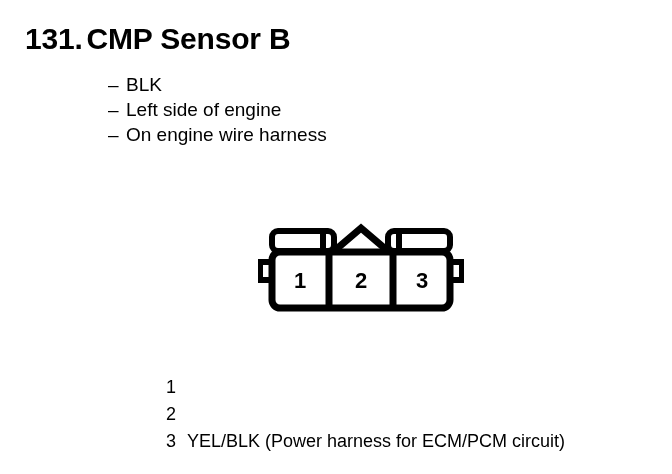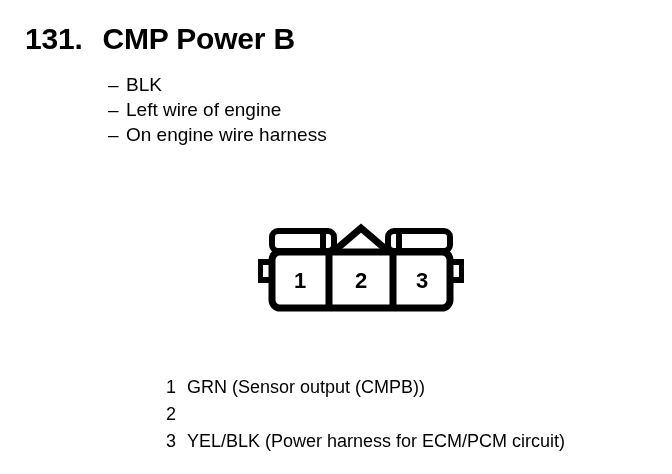--- a/index.html
+++ b/index.html
@@ -28,21 +28,21 @@
   .title {
     position: absolute;
     left: 25px;
     top: 22px;
     font-size: 30px;
     font-weight: bold;
     letter-spacing: -0.2px;
     white-space: nowrap;
     line-height: 1.1;
   }
-  .title .title-num { margin-right: 20px; }
+  .title .title-num { margin-right: 4px; }
 
   
   .bullets {
     position: absolute;
     left: 108px;
     top: 72px;
     font-size: 19px;
     line-height: 25px;
   }
   .bullet-row {
@@ -82,31 +82,31 @@
     width: 21px;
     flex: 0 0 21px;
   }
 </style>
 </head>
 <body>
 
 <div class="page">
 
   <div class="title">
-    <span class="title-num">131.</span><span>CMP Power B</span>
+    <span class="title-num">131.</span><span>CMP Sensor B</span>
   </div>
 
   <div class="bullets">
     <div class="bullet-row">
       <span class="bullet-dash">–</span>
       <span>BLK</span>
     </div>
     <div class="bullet-row">
       <span class="bullet-dash">–</span>
-      <span>Left wire of engine</span>
+      <span>Left side of engine</span>
     </div>
     <div class="bullet-row">
       <span class="bullet-dash">–</span>
       <span>On engine wire harness</span>
     </div>
   </div>
 
   <div class="connector-wrap">
     <svg width="206" height="92" viewBox="0 0 206 92" xmlns="http://www.w3.org/2000/svg">
 
@@ -131,21 +131,20 @@
 
       <text x="42" y="66" font-family="Liberation Sans, sans-serif" font-size="22" font-weight="bold" text-anchor="middle" fill="#000000">1</text>
       <text x="103" y="66" font-family="Liberation Sans, sans-serif" font-size="22" font-weight="bold" text-anchor="middle" fill="#000000">2</text>
       <text x="164" y="66" font-family="Liberation Sans, sans-serif" font-size="22" font-weight="bold" text-anchor="middle" fill="#000000">3</text>
     </svg>
   </div>
 
   <div class="legend">
     <div class="legend-row">
       <span class="legend-num">1</span>
-      <span>GRN (Sensor output (CMPB))</span>
     </div>
     <div class="legend-row">
       <span class="legend-num">2</span>
     </div>
     <div class="legend-row">
       <span class="legend-num">3</span>
       <span>YEL/BLK (Power harness for ECM/PCM circuit)</span>
     </div>
   </div>
 

